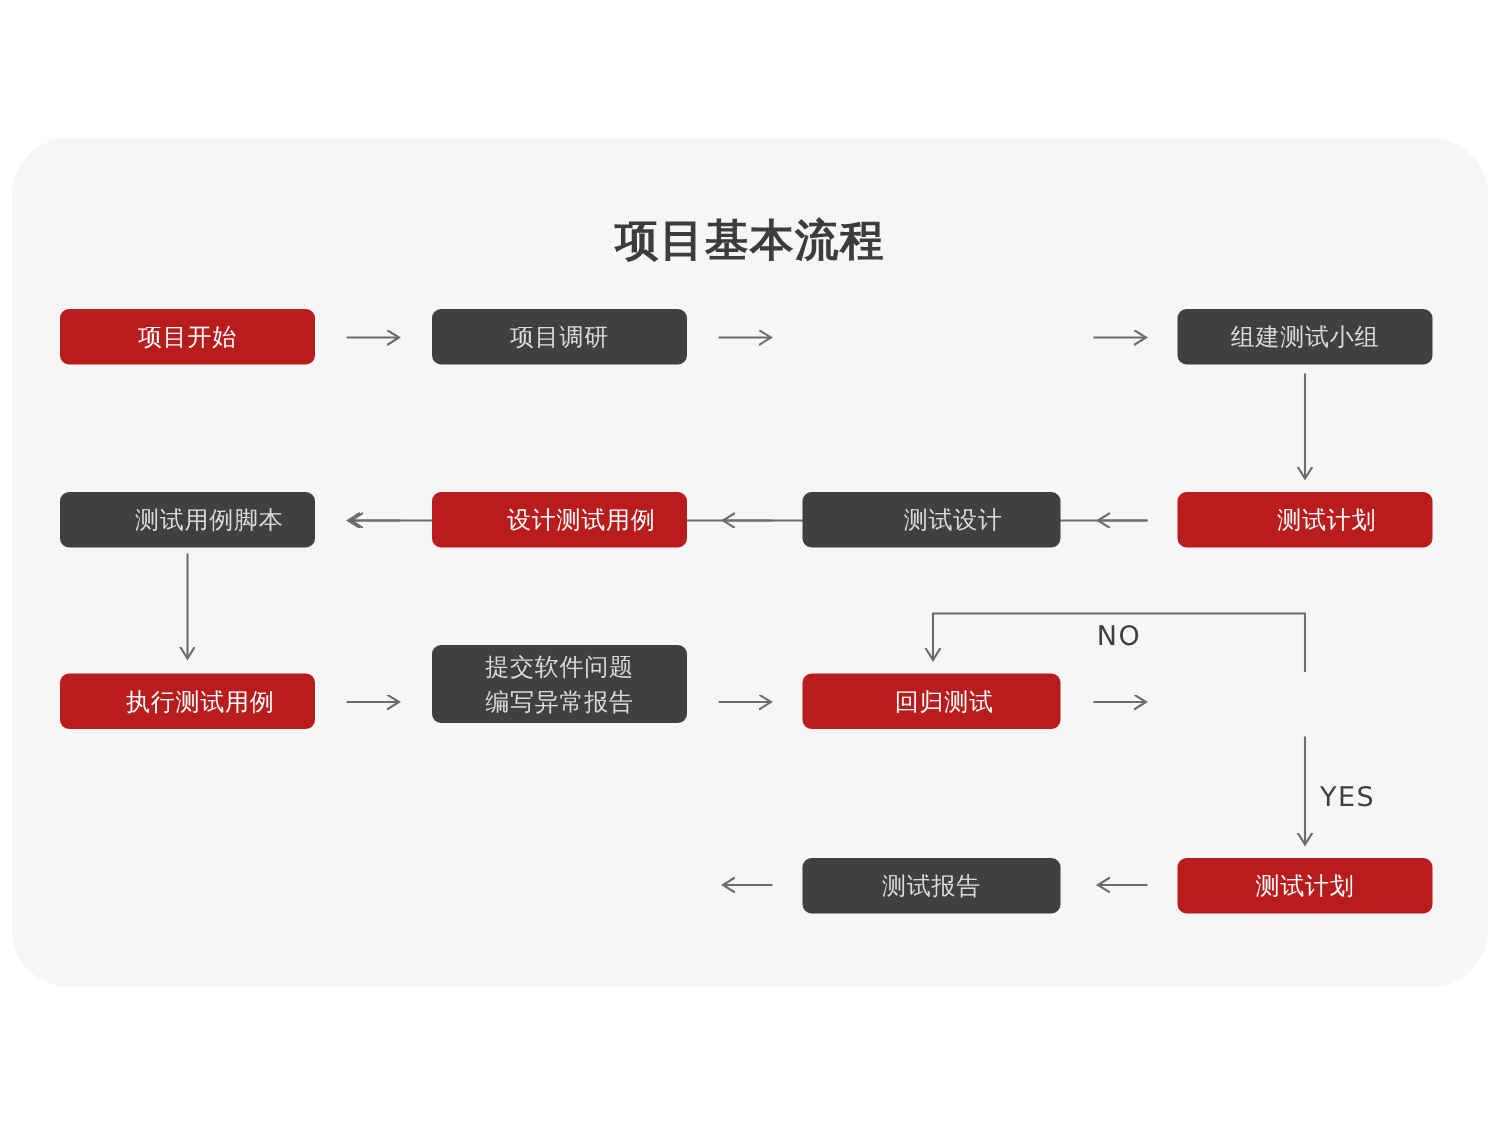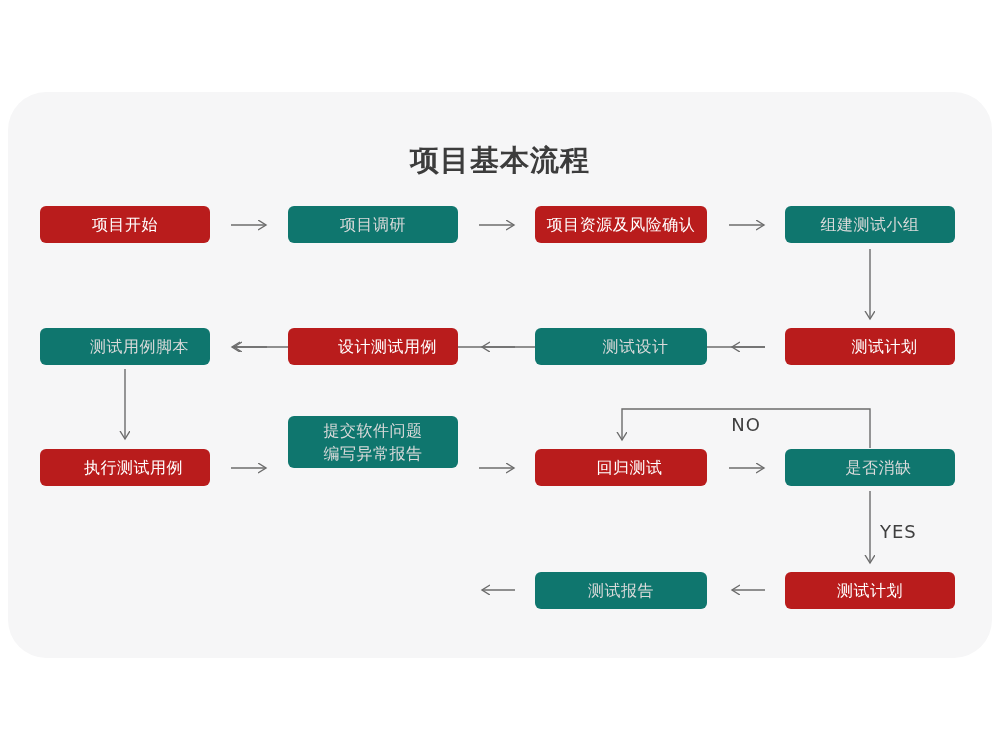--- a/index.html
+++ b/index.html
@@ -21,35 +21,35 @@
     font-size: 29px; font-weight: 600; color: #3c3c3c;
     letter-spacing: 1px;
   }
   .node {
     position: absolute; height: 37px; line-height: 37px;
     border-radius: 6px; text-align: center;
     font-size: 16px; letter-spacing: 0.5px;
     box-sizing: border-box;
   }
   .node.purple { background: #b91c1c; color: #ffffff; }
-  .node.gray   { background: #0f766e; color: #dadada; }
+  .node.gray   { background: #404040; color: #dadada; }
   .node.tall {
     height: 52px; line-height: 1.45;
     display: flex; align-items: center; justify-content: center;
     white-space: pre-line;
   }
   
   .c1 { left: 40px;  width: 170px; }
   .c2 { left: 288px; width: 170px; }
   .c3 { left: 535px; width: 172px; }
   .c4 { left: 785px; width: 170px; }
   .r1 { top: 206px; }
   .r2 { top: 328px; padding-left: 29px; }
   .r3 { top: 449px; padding-left: 17px; }
-  .r3t { top: 416px; }
+  .r3t { top: 430px; }
   .r4 { top: 572px; }
   svg.arrows {
     position: absolute; left: 0; top: 0;
     width: 1000px; height: 750px;
     pointer-events: none;
   }
   .edge-label {
     position: absolute; font-size: 18px; color: #3f3f3f;
     letter-spacing: 1px;
   }
@@ -94,33 +94,31 @@
 
       <path d="M870,491 V563" marker-end="url(#chev)"></path>
 
       <path d="M765,590 H732" marker-end="url(#chev)"></path>
       <path d="M515,590 H482" marker-end="url(#chev)"></path>
     </g>
   </svg>
 
   <div class="node purple c1 r1">项目开始</div>
   <div class="node gray   c2 r1">项目调研</div>
-  <div class="node purple c3 r1">项目资源及风险确认</div>
   <div class="node gray   c4 r1">组建测试小组</div>
 
   <div class="node purple c4 r2">测试计划</div>
   <div class="node gray   c3 r2">测试设计</div>
   <div class="node purple c2 r2">设计测试用例</div>
   <div class="node gray   c1 r2">测试用例脚本</div>
 
   <div class="node purple c1 r3">执行测试用例</div>
   <div class="node gray tall c2 r3t">提交软件问题
 编写异常报告</div>
   <div class="node purple c3 r3">回归测试</div>
-  <div class="node gray   c4 r3">是否消缺</div>
 
   <div class="node purple c4 r4">测试计划</div>
   <div class="node gray   c3 r4">测试报告</div>
 
   <div class="edge-label no">NO</div>
   <div class="edge-label yes">YES</div>
 
 </div>
 
 </body></html>

